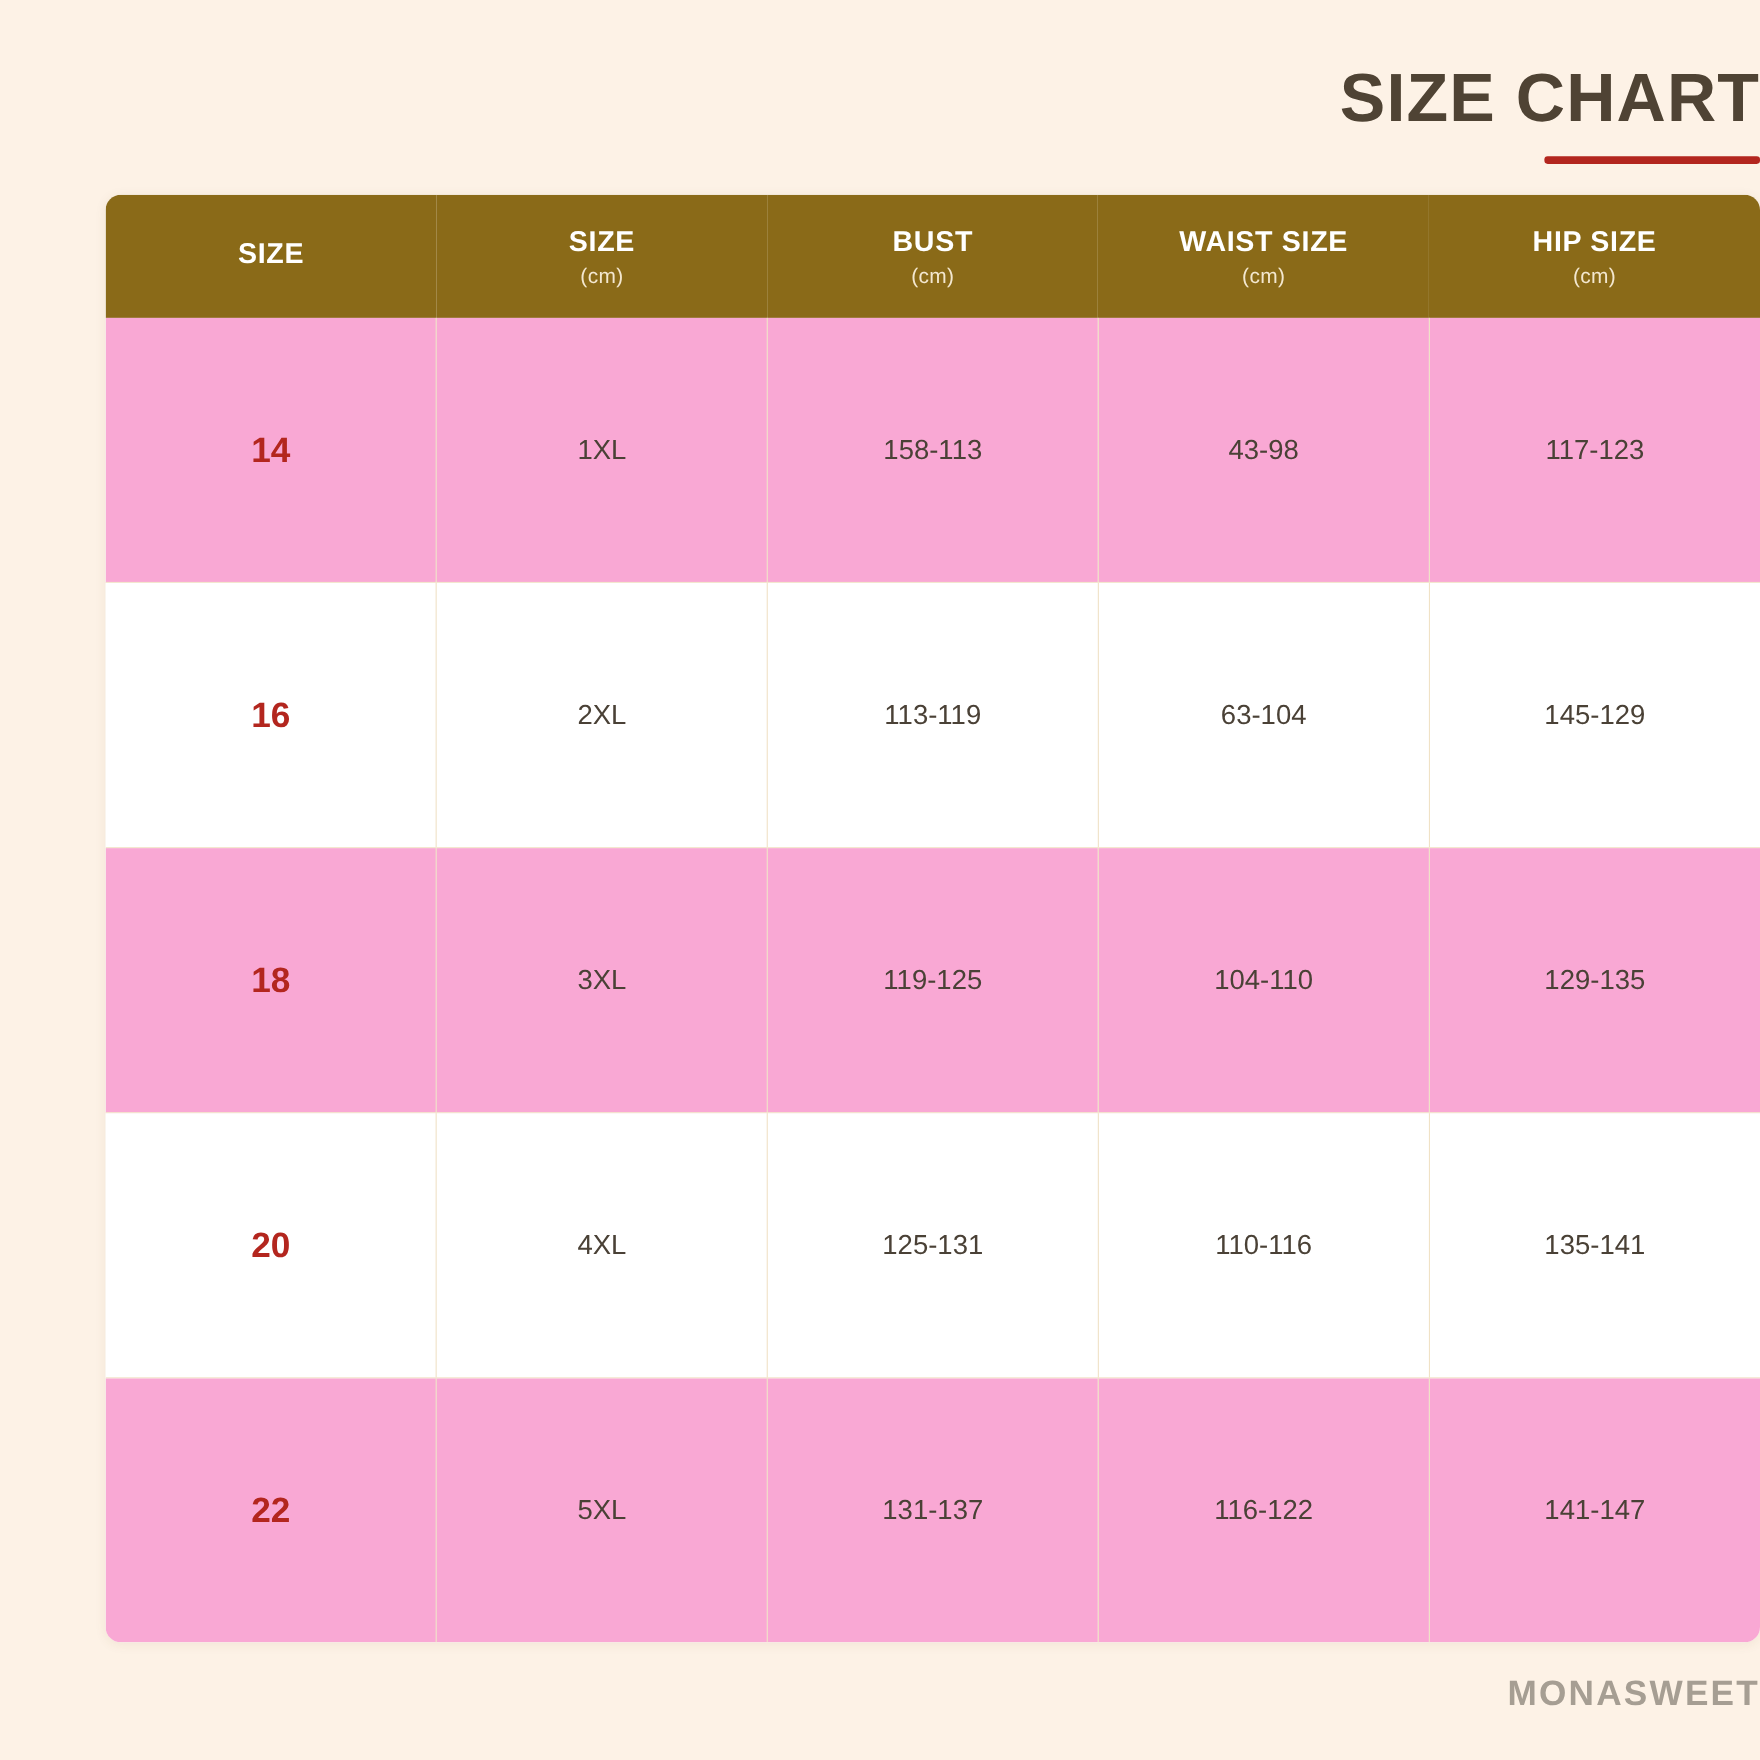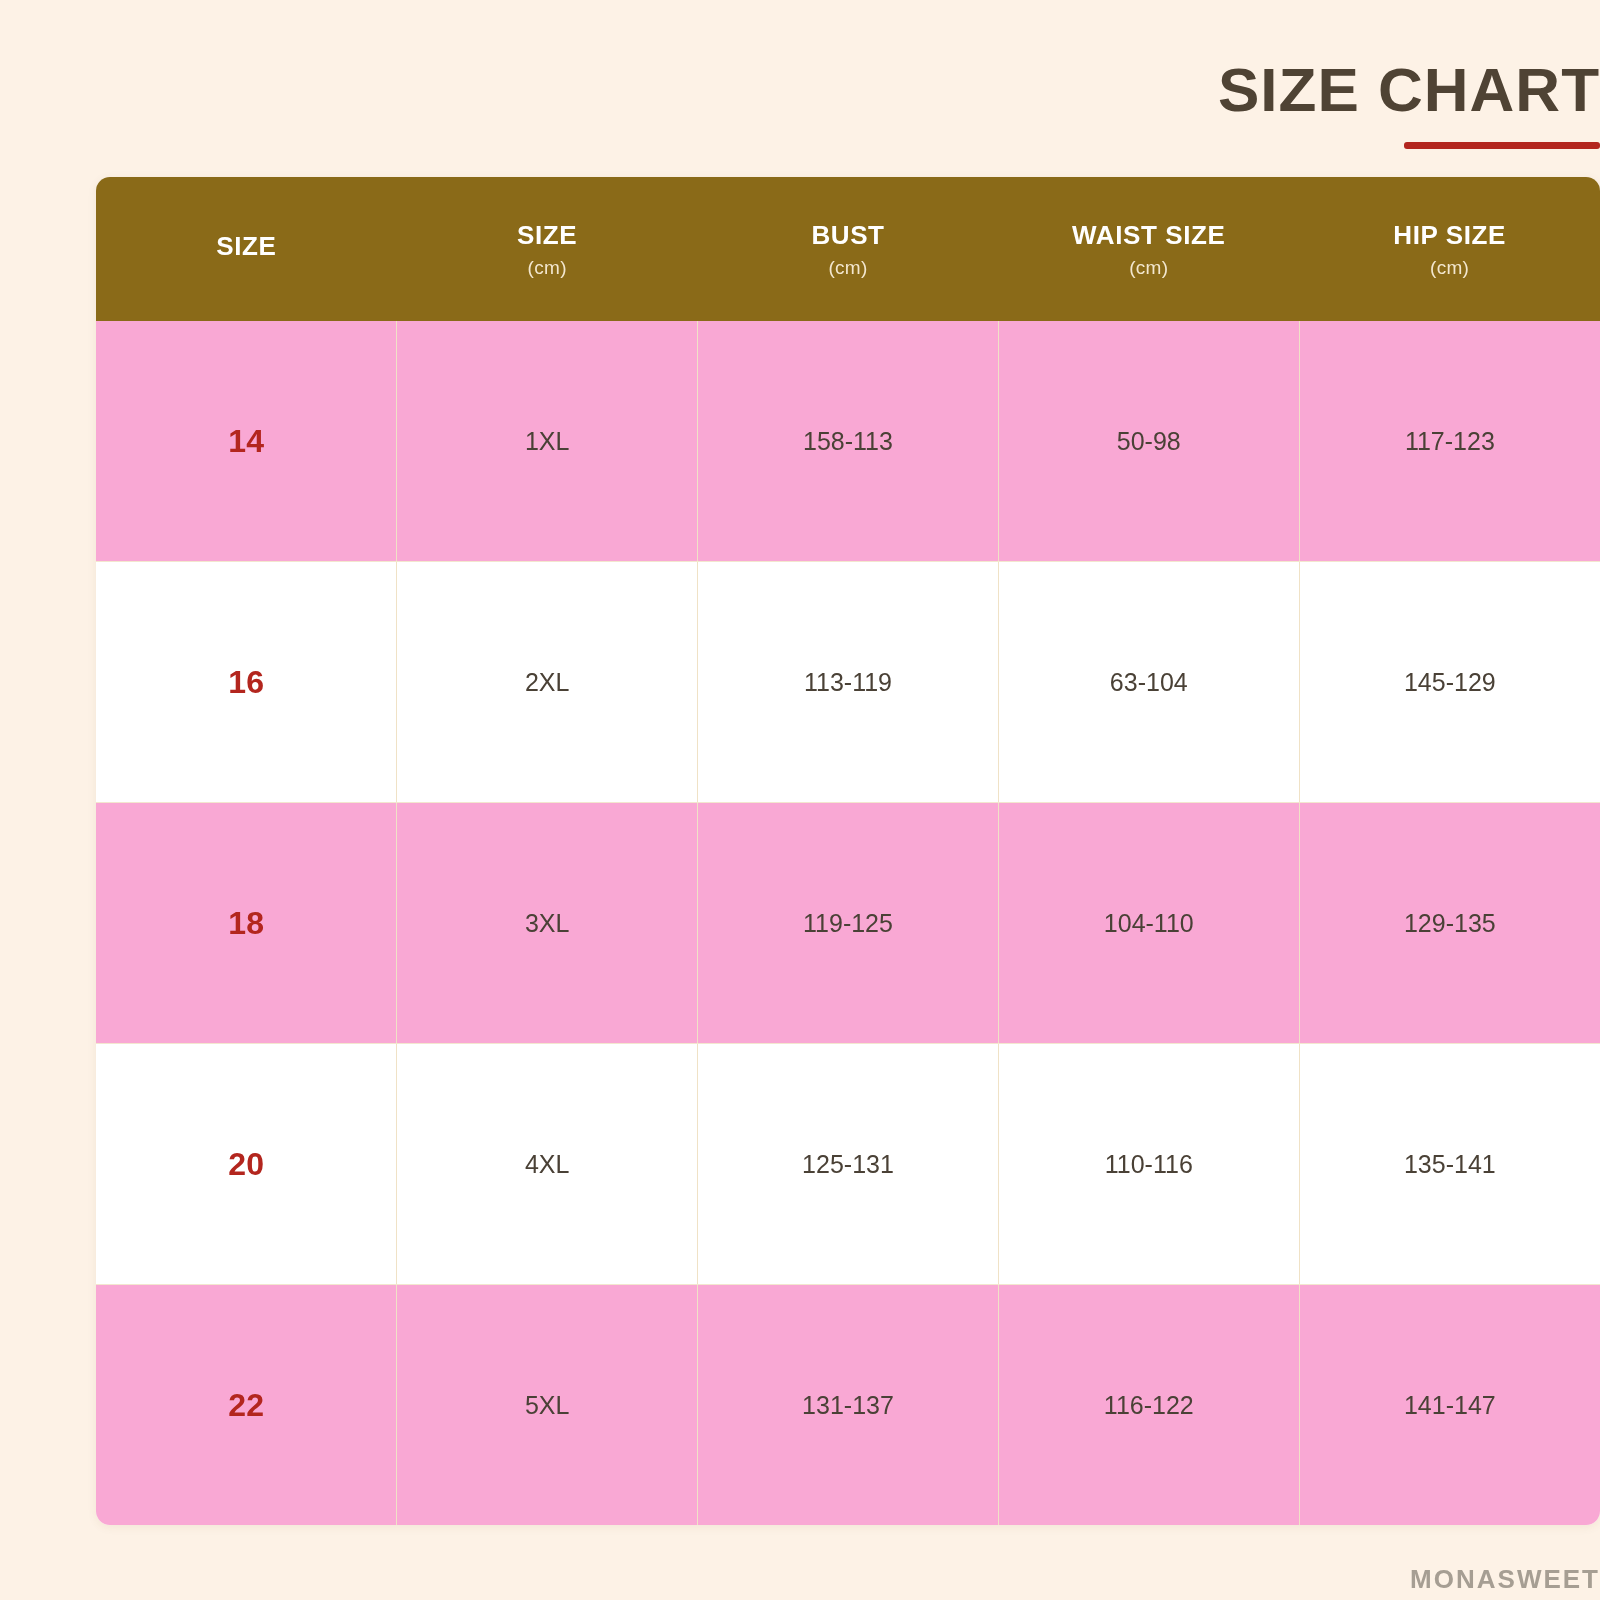--- a/index.html
+++ b/index.html
@@ -52,21 +52,21 @@
     table-layout: fixed;
   }
   thead th {
     background: #8a6a18;
     color: #ffffff;
     height: 112px;
     vertical-align: middle;
     font-size: 26px;
     font-weight: bold;
     letter-spacing: 0.6px;
-    padding: 16px;
+    padding: 0;
   }
   thead th .unit {
     display: block;
     font-size: 19px;
     font-weight: normal;
     margin-top: 6px;
     letter-spacing: 0.3px;
     color: #f3e7cf;
   }
   tbody td {
@@ -82,22 +82,22 @@
   tbody td:last-child { border-right: none; }
   tbody tr:last-child td { border-bottom: none; }
   tbody tr.odd td { background: #f9a8d4; }
   tbody tr.even td { background: #ffffff; }
   td.size-col {
     font-size: 32px;
     font-weight: bold;
     color: #b3261e;
   }
   .footer {
-    margin-top: 39px;
-    font-size: 26px;
+    margin-top: 28px;
+    font-size: 32px;
     font-weight: bold;
     letter-spacing: 2px;
     color: #a69e93;
   }
 </style>
 </head>
 <body>
 
 <div class="page">
 
@@ -128,21 +128,21 @@
             <span>HIP SIZE</span>
             <span class="unit">(cm)</span>
           </th>
         </tr>
       </thead>
       <tbody>
         <tr class="odd">
           <td class="size-col">14</td>
           <td>1XL</td>
           <td>158-113</td>
-          <td>50-98</td>
+          <td>43-98</td>
           <td>117-123</td>
         </tr>
         <tr class="even">
           <td class="size-col">16</td>
           <td>2XL</td>
           <td>113-119</td>
           <td>63-104</td>
           <td>145-129</td>
         </tr>
         <tr class="odd">

